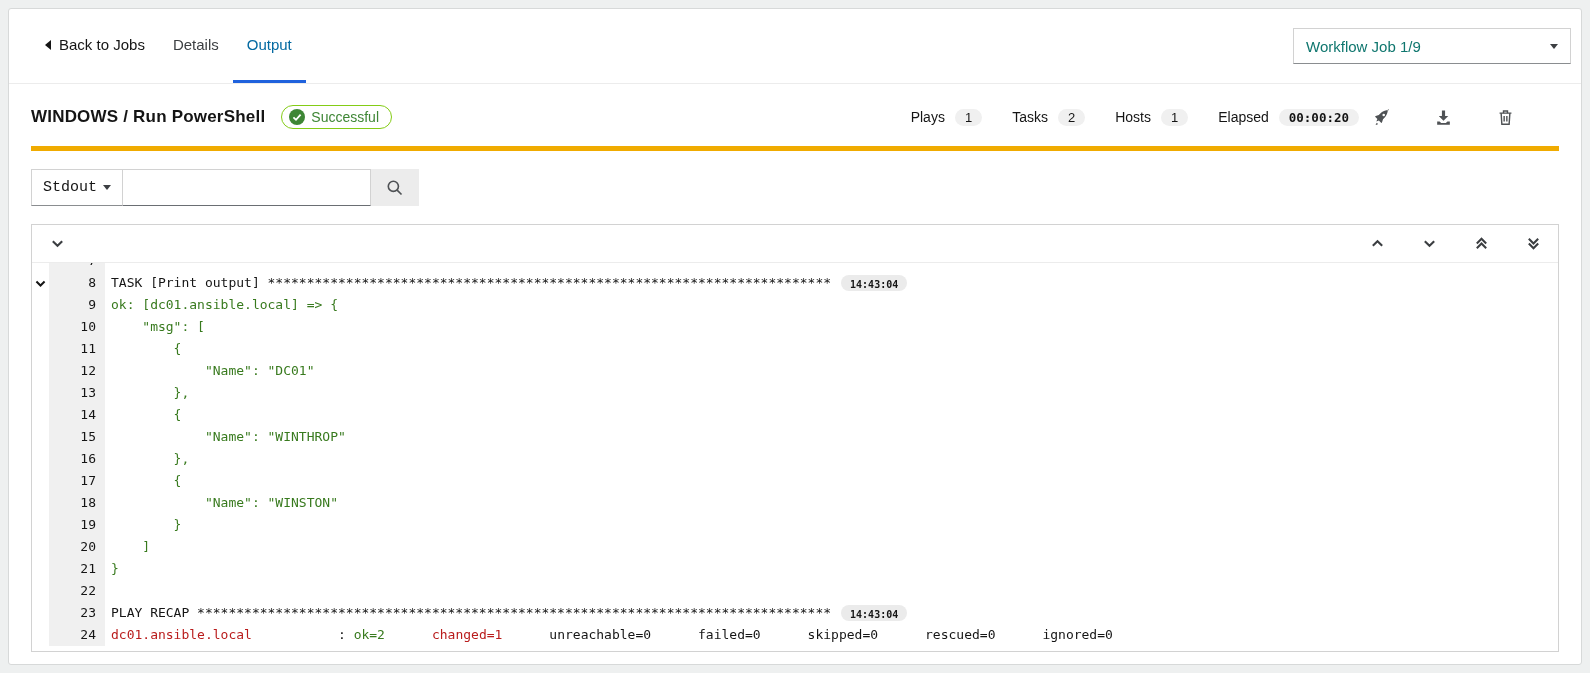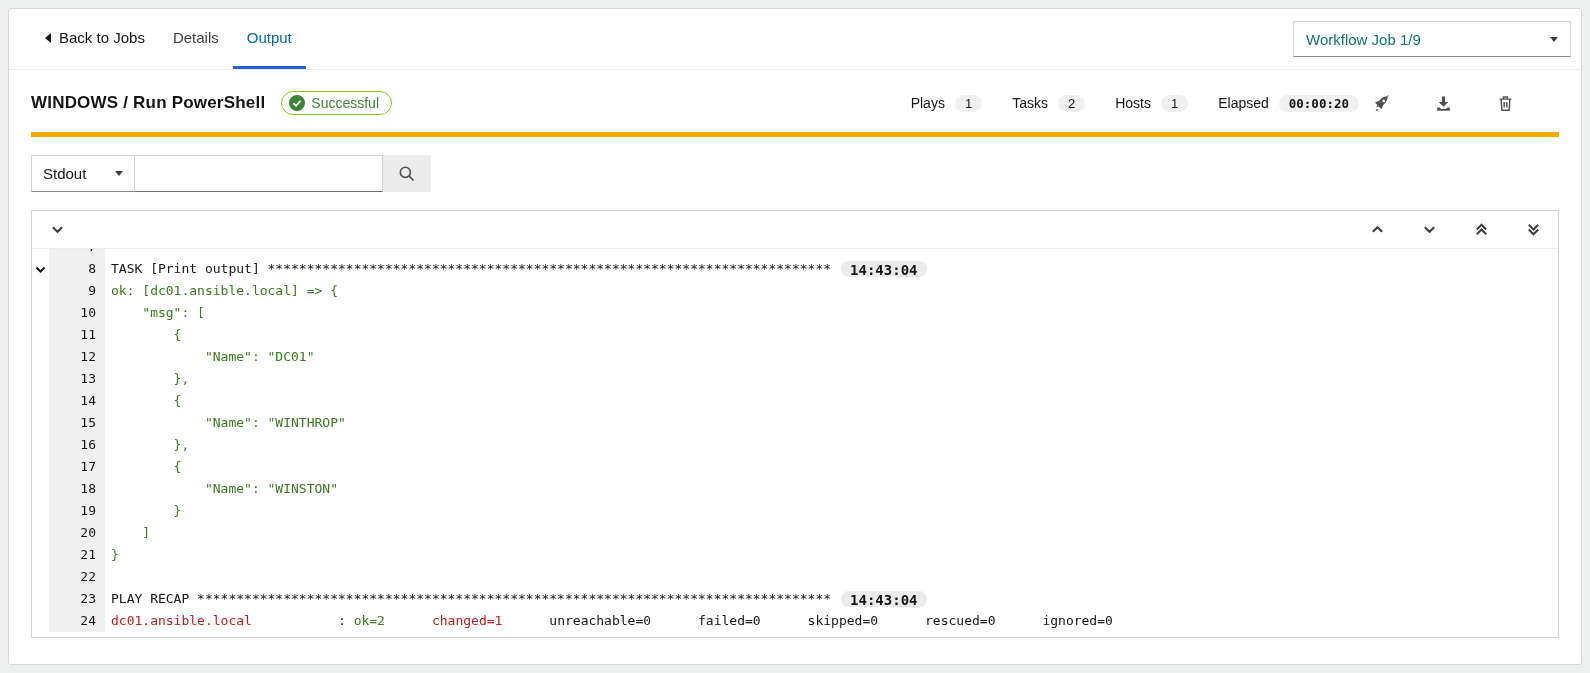--- a/index.html
+++ b/index.html
@@ -12,21 +12,21 @@
   }
   .card {
     position:absolute; inset:8px;
     background:#fff;
     border:1px solid #d7d9d9;
     border-radius:3px;
     overflow:hidden;
   }
 
   
-  .tabbar { display:flex; align-items:stretch; height:61px; padding:0 10px 0 22px; border-bottom:1px solid #ececec; }
+  .tabbar { display:flex; align-items:stretch; height:75px; padding:0 10px 0 22px; border-bottom:1px solid #ececec; }
   .tab { display:flex; align-items:center; gap:8px; padding:0 14px; font-size:15px; color:#3c3f42; cursor:pointer; border-bottom:3px solid transparent; }
   .tab.back { color:#151515; }
   .tab.active { color:#0369a1; border-bottom-color:#1f62dd; }
   .caret-left { width:0; height:0; border-top:5px solid transparent; border-bottom:5px solid transparent; border-right:6px solid #151515; display:inline-block; }
   .wf-select {
     margin-left:auto; align-self:center;
     width:278px; height:36px;
     border:1px solid #d2d2d2; border-bottom-color:#8a8d90;
     display:flex; align-items:center; justify-content:space-between;
     padding:0 12px; font-size:15px; color:#0f766e; background:#fff; cursor:pointer;
@@ -46,24 +46,24 @@
   .pill.mono { font-family:"DejaVu Sans Mono", monospace; font-weight:bold; font-size:12.5px; }
   .actions { display:flex; align-items:center; gap:42px; margin-left:12px; margin-right:44px; }
   .icon-btn { background:none; border:none; cursor:pointer; width:20px; height:20px; display:flex; align-items:center; justify-content:center; }
 
   
   .accent-bar { height:5px; margin:0 22px; }
 
   
   .toolbar { display:flex; margin:18px 22px 0; }
   .filter-btn {
-    width:104px; height:37px; background:#fff;
+    width:92px; height:37px; background:#fff;
     border:1px solid #d2d2d2; border-bottom-color:#8a8d90;
     display:flex; align-items:center; justify-content:space-between;
-    padding:0 11px; font-size:15px; color:#151515; cursor:pointer;
+    padding:0 11px; font-size:15px; color:#151515; cursor:pointer;font-family:Liberation Mono, monospace;
   }
   .caret-down { width:0; height:0; border-left:4.5px solid transparent; border-right:4.5px solid transparent; border-top:5.5px solid #3c3f42; display:inline-block; }
   .search-input {
     width:248px; height:37px; border:1px solid #d2d2d2; border-left:none; border-bottom-color:#6a6e73;
     font-size:14px; padding:0 10px; outline:none; font-family:"Liberation Sans", sans-serif;
   }
   .search-btn { width:48px; height:37px; background:#ececec; border:none; cursor:pointer; display:flex; align-items:center; justify-content:center; }
 
   
   .panel { margin:18px 22px 0; border:1px solid #d2d2d2; }
@@ -77,21 +77,21 @@
   .expander { width:17px; align-self:stretch; flex:none; display:flex; align-items:center; justify-content:center; background:#fff; }
   .lnum { width:56px; align-self:stretch; flex:none; background:#f0f0f0; text-align:right; padding-right:9px; color:#151515; line-height:22px; }
   .ltext { padding-left:6px; display:flex; align-items:center; }
   .seg { white-space:pre; }
   .c-default { color:#151515; }
   .c-green { color:#387a1e; }
   .c-orange { color:#b91c1c; }
   .tstamp {
     margin-left:10px; background:#ebebeb; border-radius:11px;
     padding:0 9px; height:16px; line-height:19px;
-    font-weight:bold; font-size:14px; color:#151515; white-space:pre;
+    font-weight:bold; font-size:10px; color:#151515; white-space:pre;
   }
 </style>
 </head>
 <body>
 
 <div class="card">
 
   <div class="tabbar">
     <div class="tab back">
       <span class="caret-left"></span>

